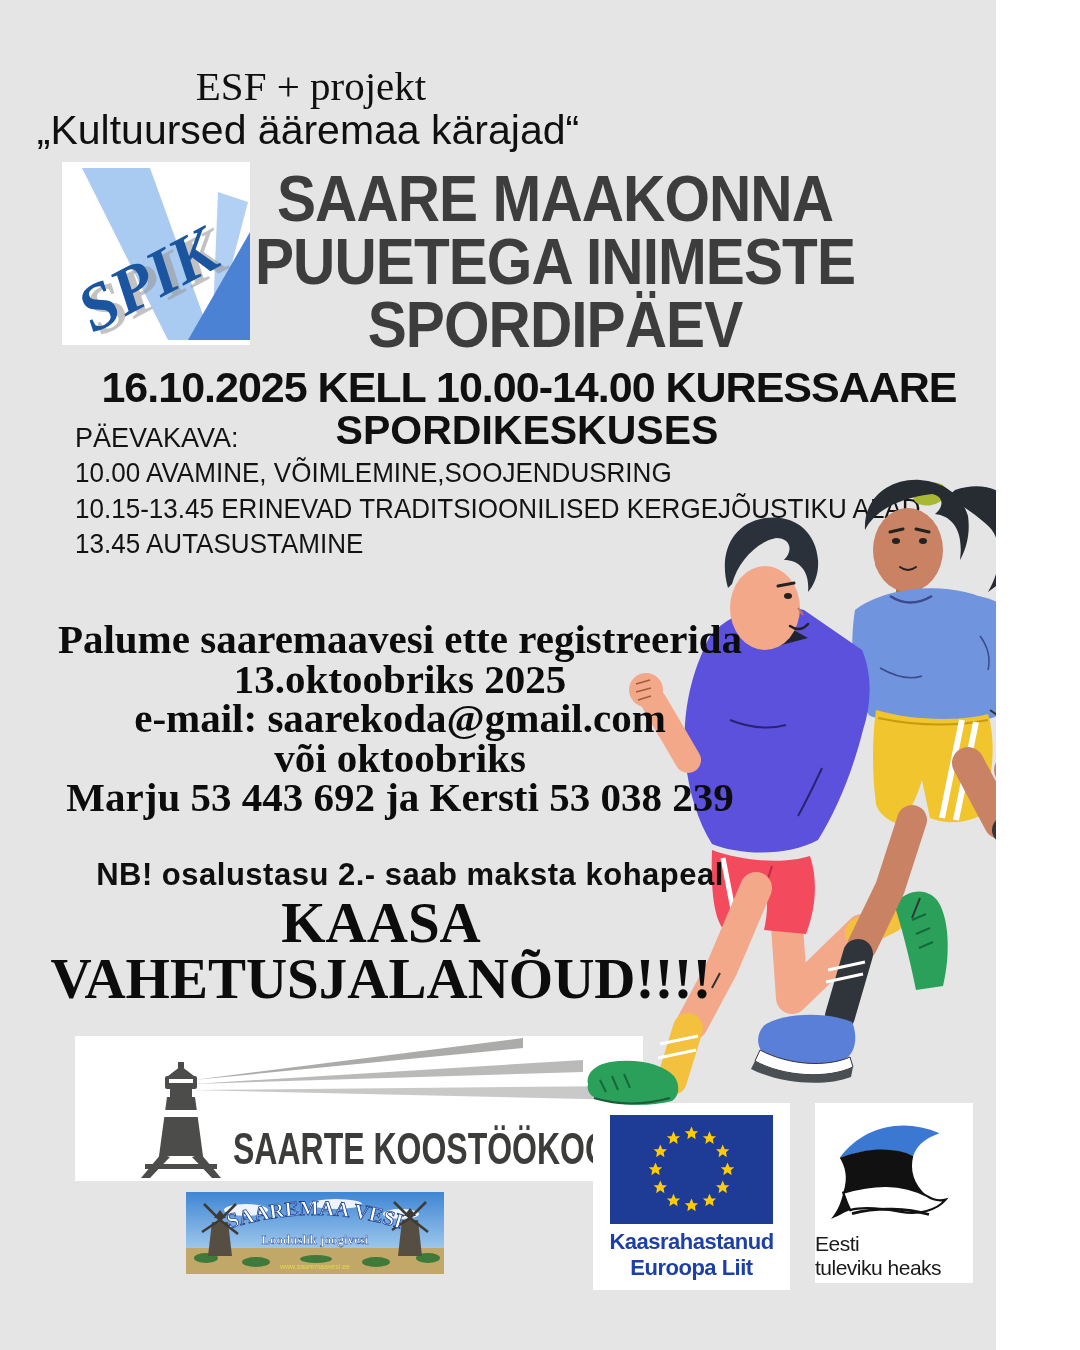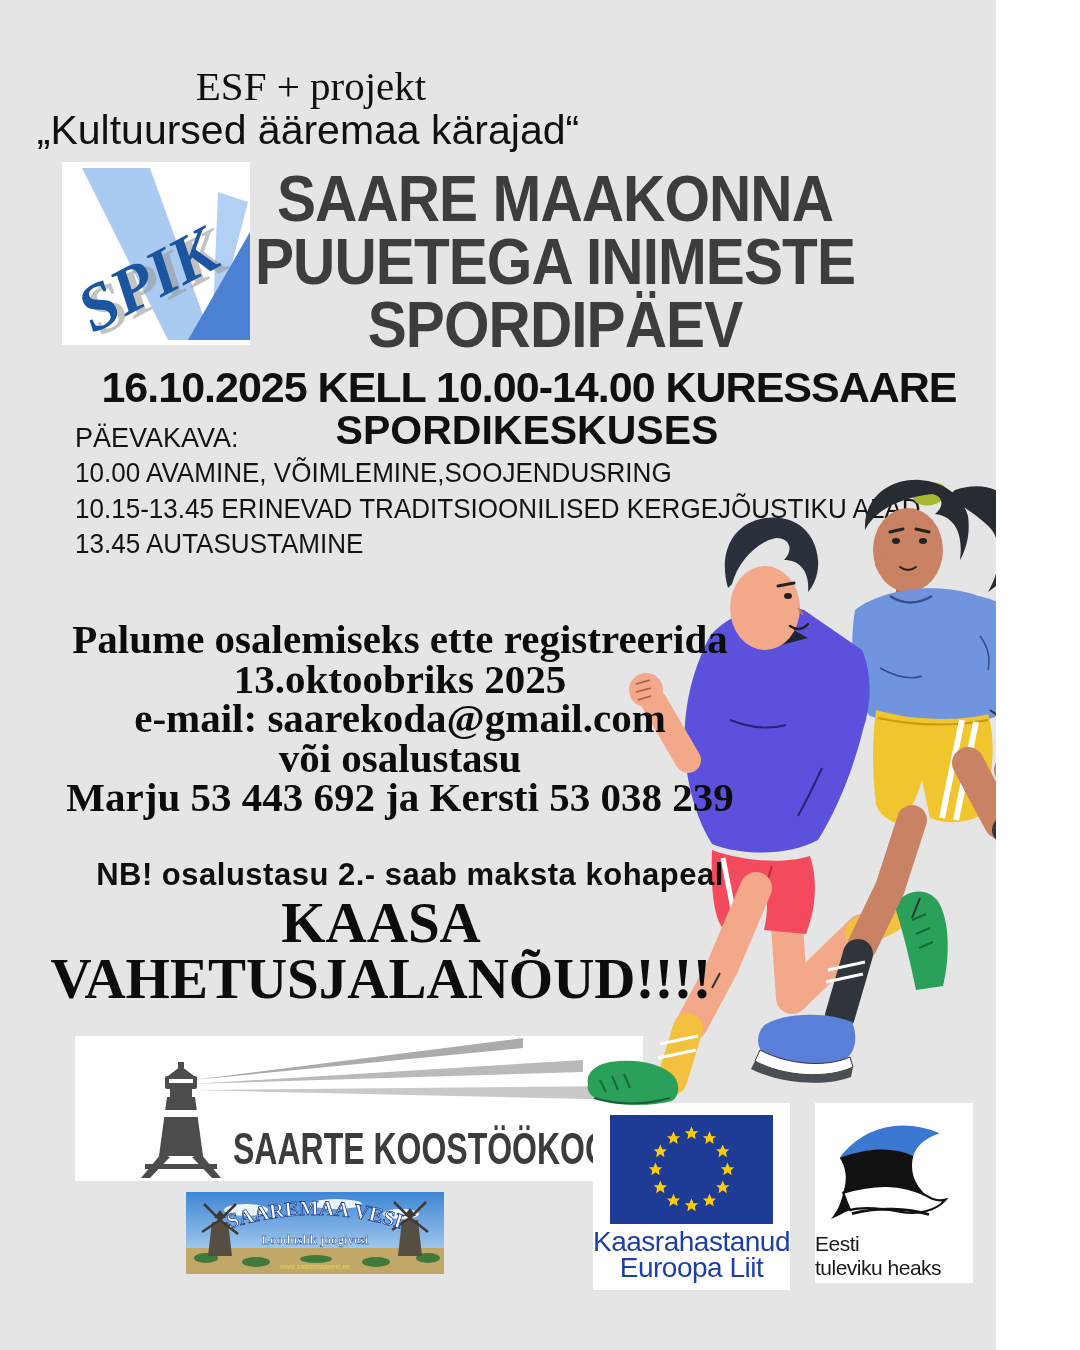--- a/index.html
+++ b/index.html
@@ -41,21 +41,21 @@
         font-size:57px;line-height:56px;color:#0c0c0c;}
   .closing{top:1013px;left:0;width:750px;z-index:3;
         font-family:"Liberation Serif",serif;font-weight:bold;
         font-size:38px;color:#0c0c0c;}
   
   .runners{left:560px;top:468px;width:520px;height:650px;z-index:2;}
   
   .koost{left:75px;top:1036px;width:520px;height:145px;background:#fff;z-index:1;padding-left:48px;}
   .vesi{left:186px;top:1192px;width:258px;height:82px;z-index:1;}
   .eu{left:593px;top:1103px;width:197px;height:187px;background:#fff;z-index:1;}
-  .eu-text{margin-top:5px;font-size:28px;font-weight:normal;line-height:26px;
+  .eu-text{margin-top:5px;font-size:22px;font-weight:bold;line-height:26px;
         color:#1d3fa8;text-align:center;letter-spacing:-.5px;}
   .ee{left:815px;top:1103px;width:158px;height:180px;background:#fff;z-index:1;}
   .ee-text{margin-top:2px;font-size:21px;line-height:24px;color:#1a1a1a;
         text-align:left;letter-spacing:-.5px;}
   .logo-img{display:block;margin:0 auto;}
 </style>
 </head>
 <body>
 
 <div class="poster">
@@ -176,24 +176,24 @@
   <div class="abs ctr date1">16.10.2025 KELL 10.00-14.00 KURESSAARE</div>
   <div class="abs ctr venue">SPORDIKESKUSES</div>
   <div class="abs pkv">PÄEVAKAVA:</div>
   <div class="abs sched">
     <div>10.00 AVAMINE, VÕIMLEMINE,SOOJENDUSRING</div>
     <div>10.15-13.45 ERINEVAD TRADITSIOONILISED KERGEJÕUSTIKU ALAD</div>
     <div>13.45 AUTASUSTAMINE</div>
   </div>
 
   <div class="abs ctr reg">
-    <div>Palume osalemiseks ette registreerida</div>
+    <div>Palume saaremaavesi ette registreerida</div>
     <div>13.oktoobriks 2025</div>
     <div>e-mail: saarekoda@gmail.com</div>
-    <div>või osalustasu</div>
+    <div>või oktoobriks</div>
     <div>Marju 53 443 692 ja Kersti 53 038 239</div>
   </div>
 
   <div class="abs ctr nb">NB! osalustasu 2.- saab maksta kohapeal</div>
   <div class="abs ctr kaasa">
     <div>KAASA</div>
     <div>VAHETUSJALANÕUD!!!!</div>
   </div>
 
   <div class="abs koost">

